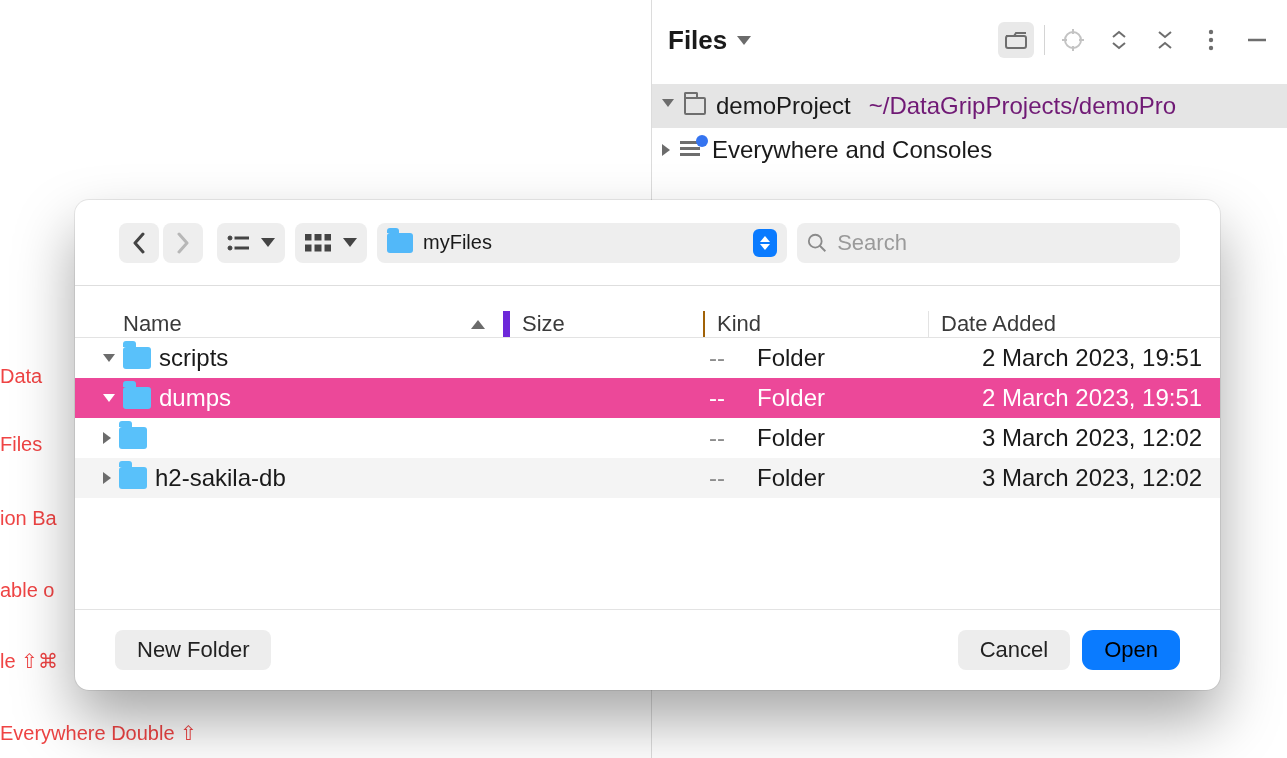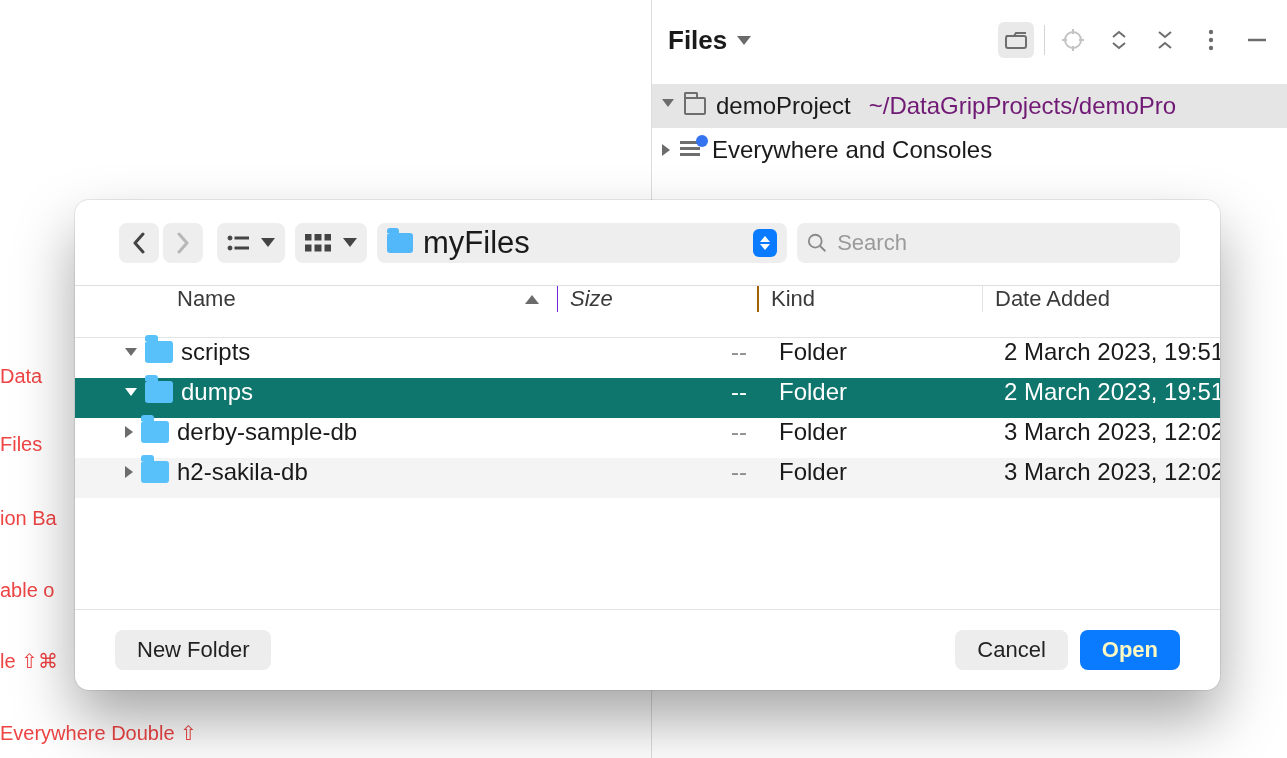--- a/index.html
+++ b/index.html
@@ -203,21 +203,21 @@
   position: relative;
 }
 .loc-folder::before {
   content:"";
   position:absolute;
   top:-5px;left:0;
   width:12px;height:5px;
   background:#52b8f9;
   border-radius: 3px 3px 0 0;
 }
-.loc-name { font-size: 31px; }
+.loc-name { font-size: 20px; }
 .loc-arrows {
   margin-left: auto;
   width: 24px; height: 28px;
   background: #0a7bff;
   border-radius: 6px;
   display: flex; flex-direction: column;
   align-items: center; justify-content: center;
   gap: 2px;
 }
 .loc-arrows .u, .loc-arrows .d {
@@ -239,55 +239,54 @@
   width: 100%;
   color: #333;
 }
 .search-seg input::placeholder { color: #9a9a9a; }
 
 .dlg-divider { height: 1px; background: #dedede; }
 
 
 .col-headers {
   display: flex;
-  align-items: flex-start;
+  align-items: flex-end;
   height: 52px;
-  padding-left: 102px;
+  padding-left: 48px;
   font-size: 22px;
   color: #3a3a3a;
   border-bottom: 1px solid #e3e3e3;
 }
 .col {
   display: flex;
   align-items: center;
 }
 .col.name { width: 380px; }
-.col.size { width: 200px; border-left: 1px solid #6d28d9; padding-left: 12px; font-style: italic; }
+.col.size { width: 200px; border-left: 7px solid #6d28d9; padding-left: 12px; }
 .col.kind { width: 225px; border-left: 2px solid #a16207; padding-left: 12px; }
 .col.date { flex: 1; border-left: 1px solid #e3e3e3; padding-left: 12px; }
 .sort-arrow {
   width: 0; height: 0;
   border-left: 7px solid transparent;
   border-right: 7px solid transparent;
   border-bottom: 9px solid #6b6b6b;
   margin-left: auto;
   margin-right: 18px;
 }
 
 
 .rows { flex: 1; border-bottom: 1px solid #e3e3e3; }
 .row {
   display: flex;
-  align-items: flex-start;
+  align-items: center;
   height: 40px;
   font-size: 24px;
-  padding-left: 22px;
 }
 .row.alt { background: #f4f4f4; }
-.row.sel { background: #0f766e; color: #fff; }
+.row.sel { background: #ec4899; color: #fff; }
 .cell { display: flex; align-items: center; }
 .cell.name { width: 470px; padding-left: 28px; gap: 8px; }
 .cell.size { width: 200px; justify-content: flex-end; padding-right: 20px; color: #8d8d8d; }
 .cell.kind { width: 225px; padding-left: 12px; }
 .cell.date { flex: 1; padding-left: 12px; white-space: nowrap; overflow: hidden; }
 .row.sel .cell.size { color: #fff; }
 
 .indent0 { padding-left: 28px; }
 .indent1 { padding-left: 58px; }
 .indent2 { padding-left: 88px; }
@@ -335,21 +334,21 @@
   height: 40px;
   border-radius: 8px;
   font-size: 22px;
   padding: 0 22px;
   display: flex;
   align-items: center;
   border: none;
   cursor: pointer;
 }
 .btn.grey { background: #ededed; color: #222; }
-.btn.primary { background: #0a7bff; color: #fef9c3; font-weight: 700; }
+.btn.primary { background: #0a7bff; color: #000000; font-weight: 400; border-radius: 11px; }
 .footer-spacer { flex: 1; }
 </style>
 </head>
 <body>
 
 <div class="ide">
   <div class="ide-left">
     <span class="bg-text" style="top:356px">Data</span>
     <span class="bg-text" style="top:424px">Files</span>
     <span class="bg-text" style="top:498px">ion Ba</span>
@@ -521,21 +520,20 @@
       </div>
       <div class="cell size">--</div>
       <div class="cell kind">Folder</div>
       <div class="cell date">2 March 2023, 19:51</div>
     </div>
 
     <div class="row">
       <div class="cell name indent2">
         <span class="disclosure right"></span>
         <span class="rowfolder"></span>
-        <span>derby-sample-db</span>
       </div>
       <div class="cell size">--</div>
       <div class="cell kind">Folder</div>
       <div class="cell date">3 March 2023, 12:02</div>
     </div>
 
     <div class="row alt">
       <div class="cell name indent2">
         <span class="disclosure right"></span>
         <span class="rowfolder"></span>

